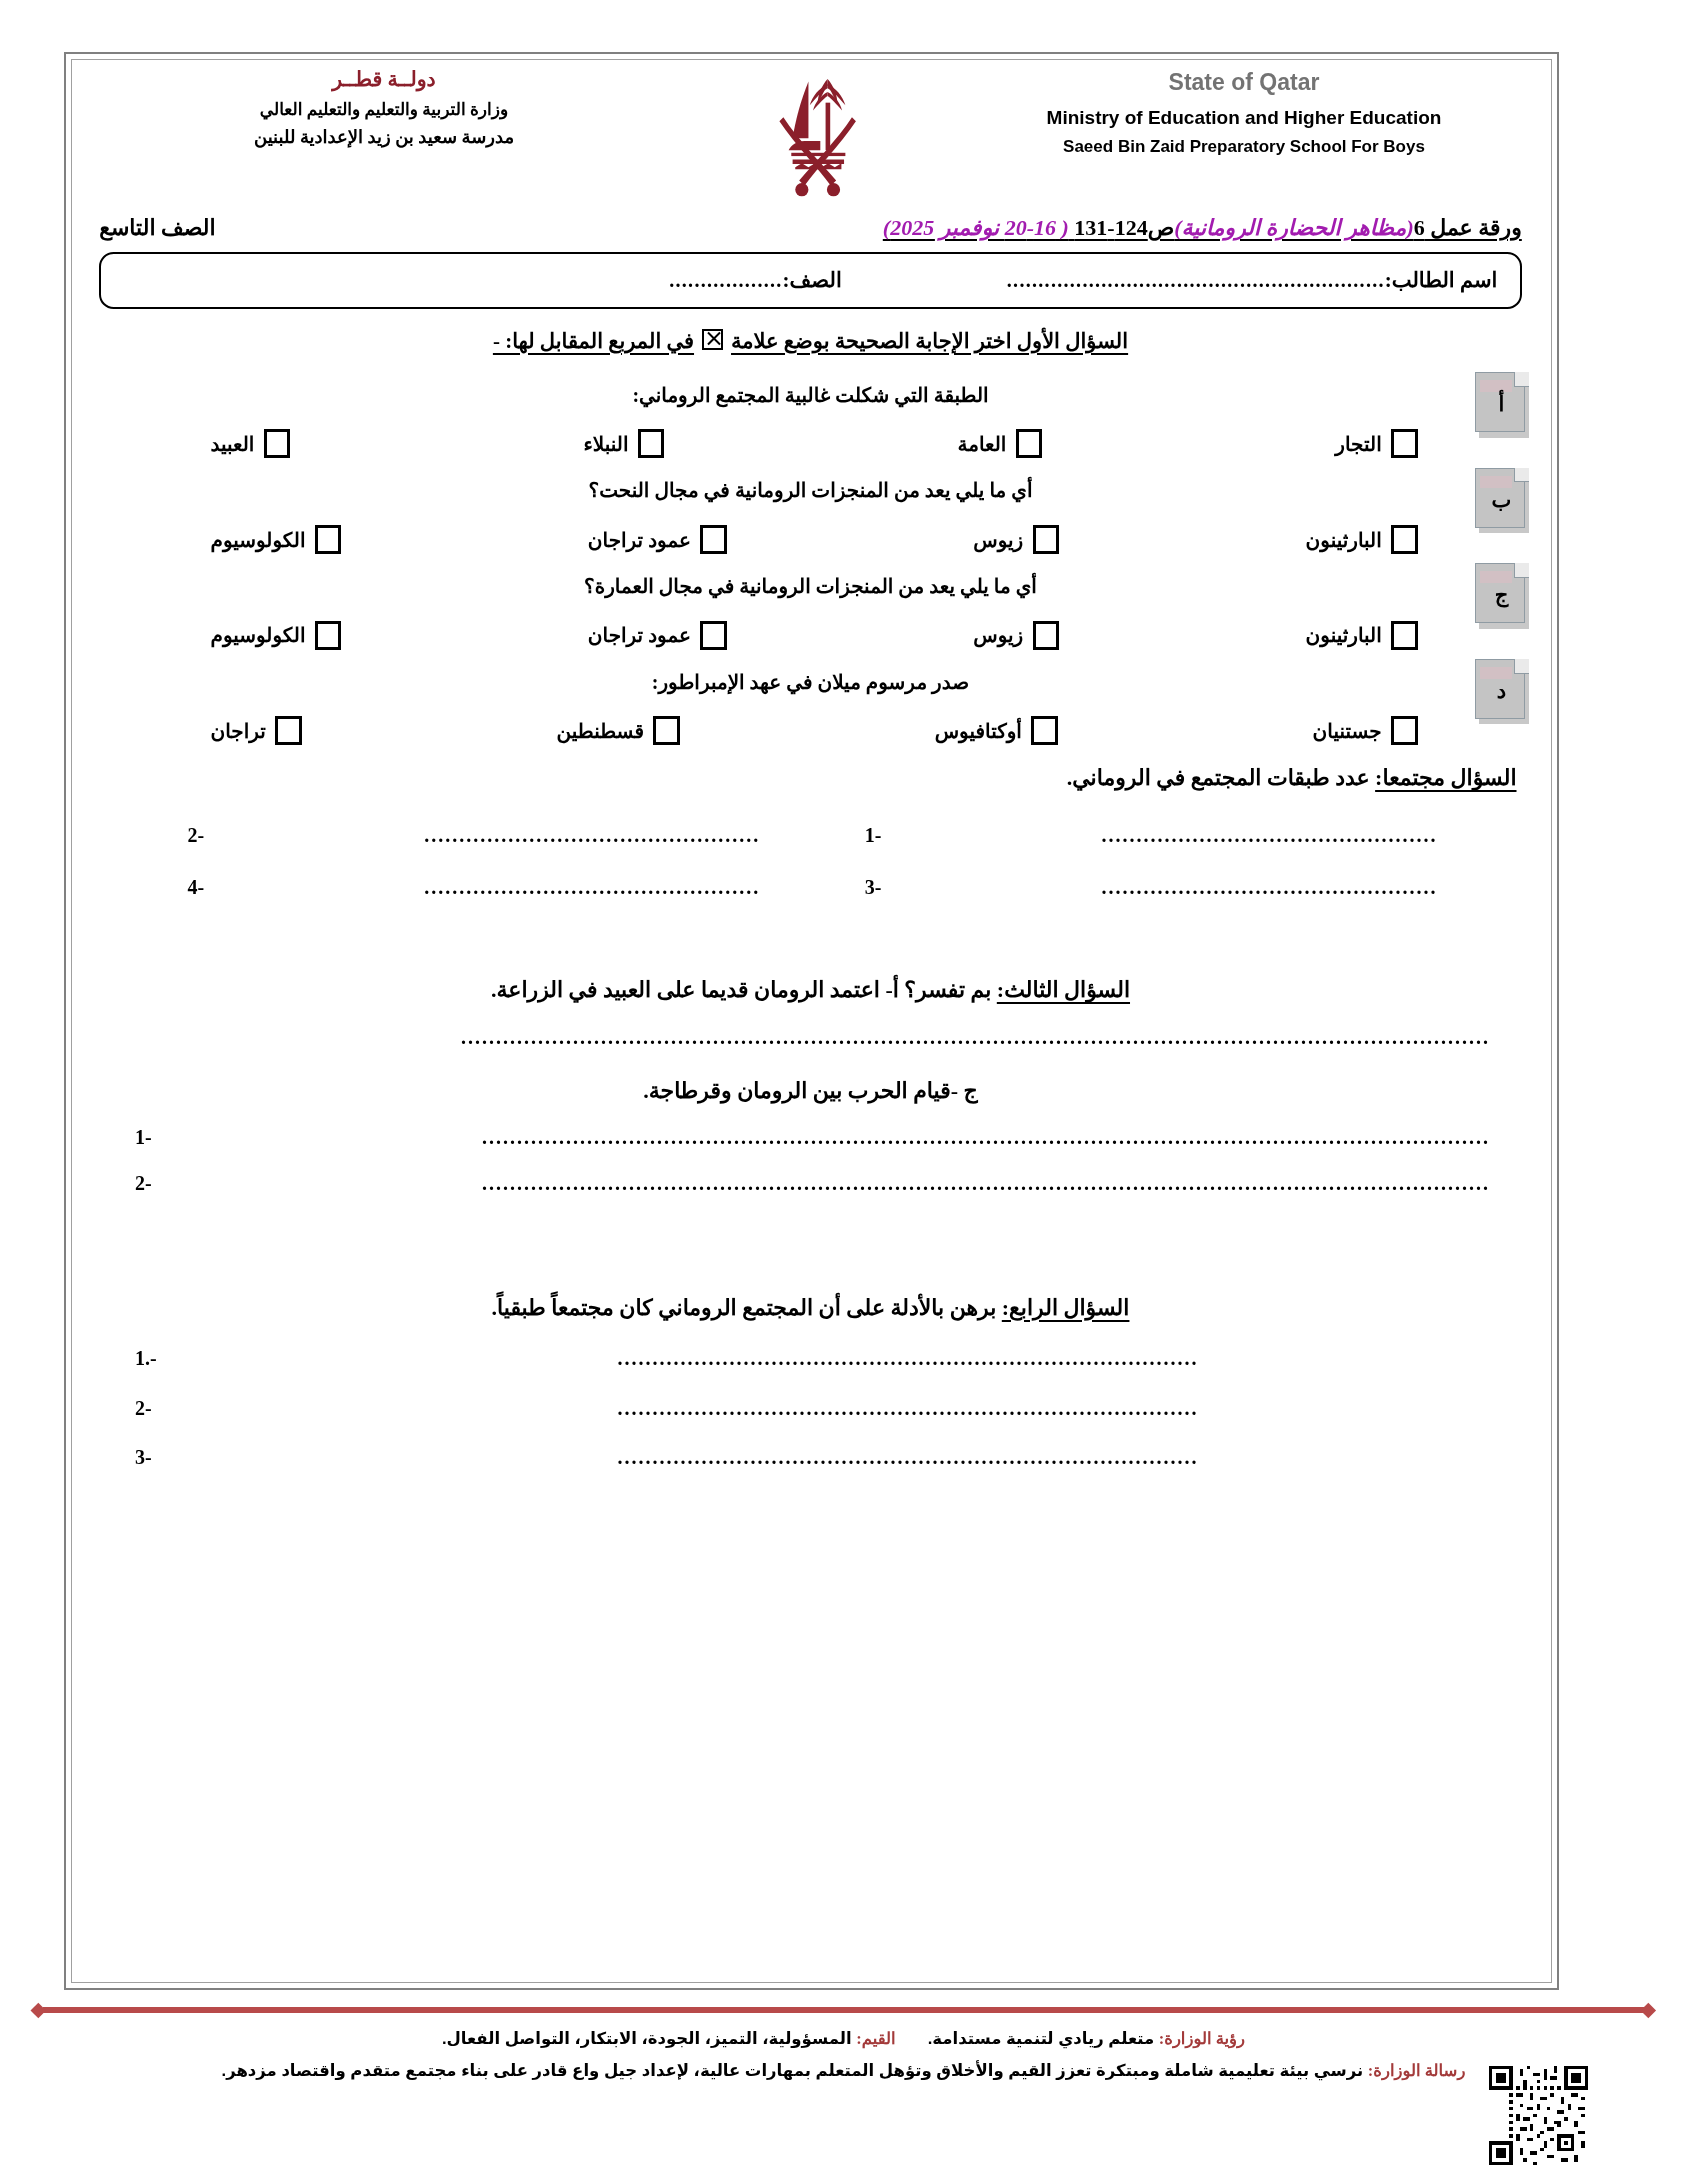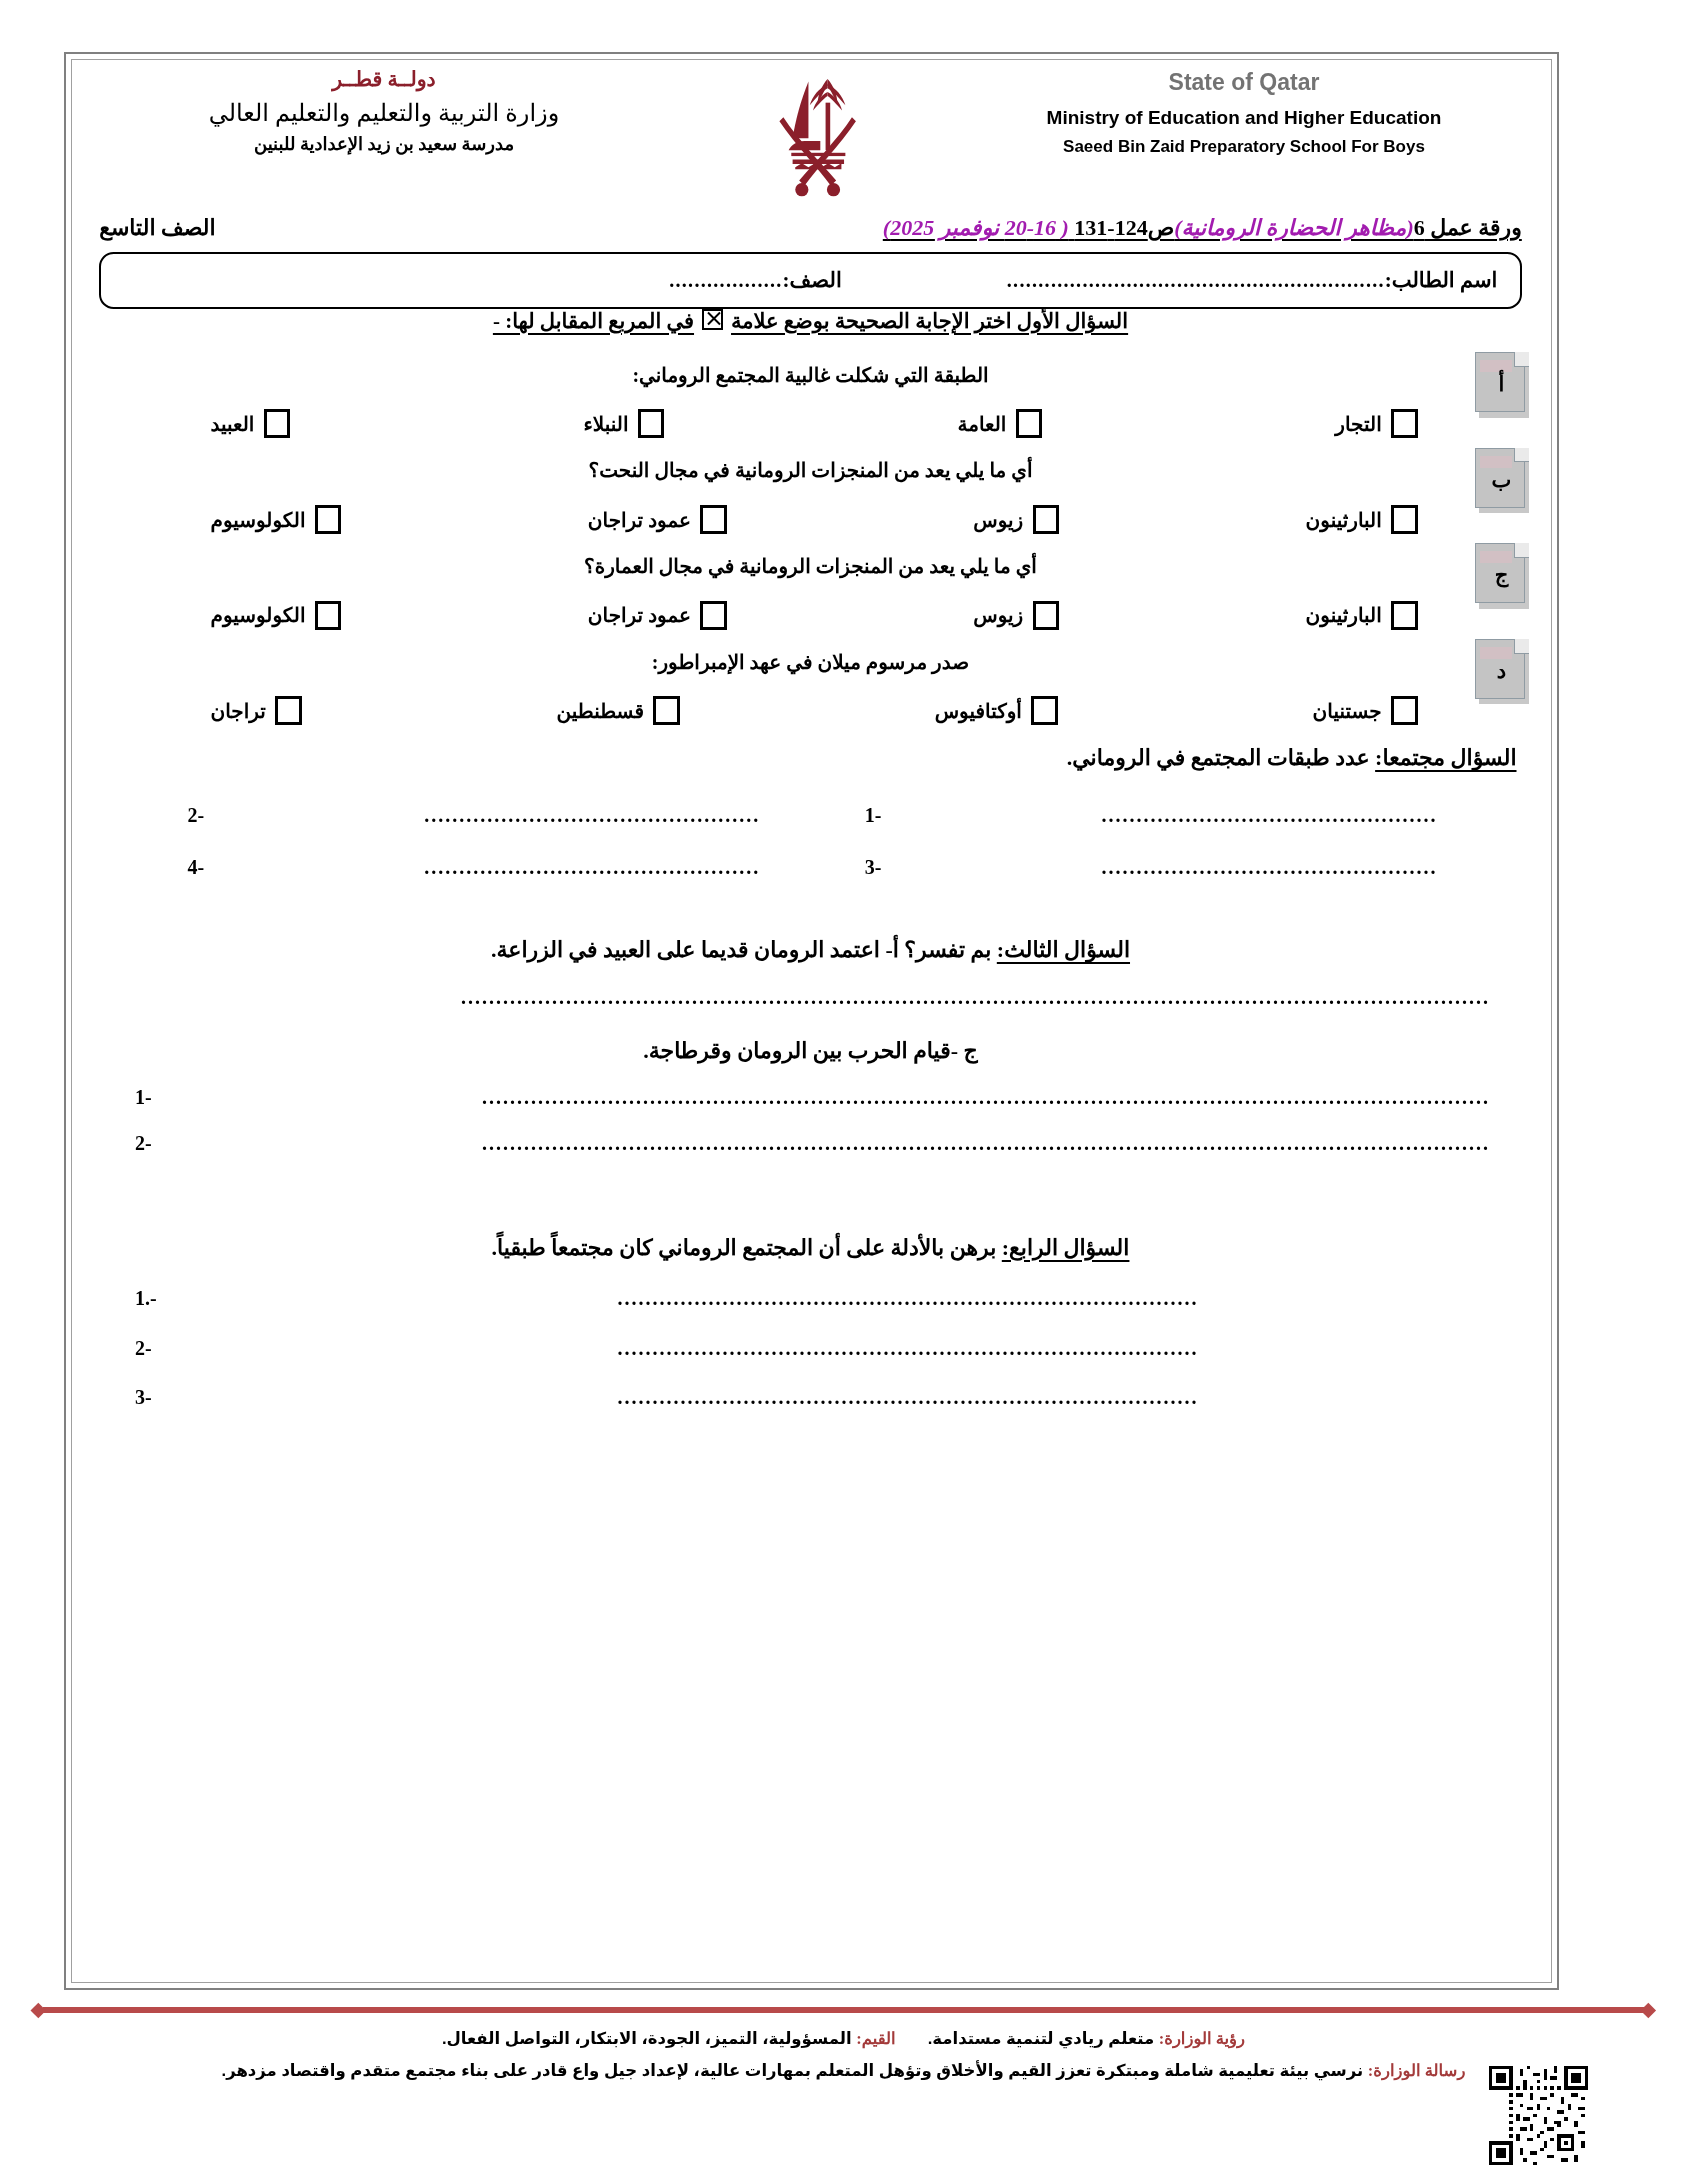--- a/index.html
+++ b/index.html
@@ -60,22 +60,22 @@
     padding-top: 6.6px;
   }
   .hdr-ar .ln1 {
     color: #8b1f2b;
     font-weight: bold;
     font-size: 20.5px;
     letter-spacing: 0.7px;
     margin-bottom: 8px;
   }
   .hdr-ar .ln2 {
-    font-weight: normal;
-    font-size: 24px;
+    font-weight: bold;
+    font-size: 17px;
     margin-bottom: 6.6px;
   }
   .hdr-ar .ln3 {
     font-weight: bold;
     font-size: 18px;
   }
 
   .hdr-en {
     width: 529px;
     text-align: center;
@@ -154,21 +154,21 @@
     letter-spacing: 1.3px;
     font-size: 20px;
     overflow: hidden;
     white-space: nowrap;
   }
   .sb-dots.long { width: 503px; }
   .sb-dots.short { width: 192px; }
   .sb-gap { width: 40px; }
 
   
-  .q-block { direction: rtl; padding: 0 18.5px; }
+  .q-block { direction: rtl; margin-top: 20px; padding: 0 18.5px; }
 
   .q1-head {
     font-size: 21px;
     font-weight: bold;
     text-align: center;
     text-decoration: underline;
     text-underline-offset: 4.6px;
     margin-bottom: 29px;
   }
   .xbox {

